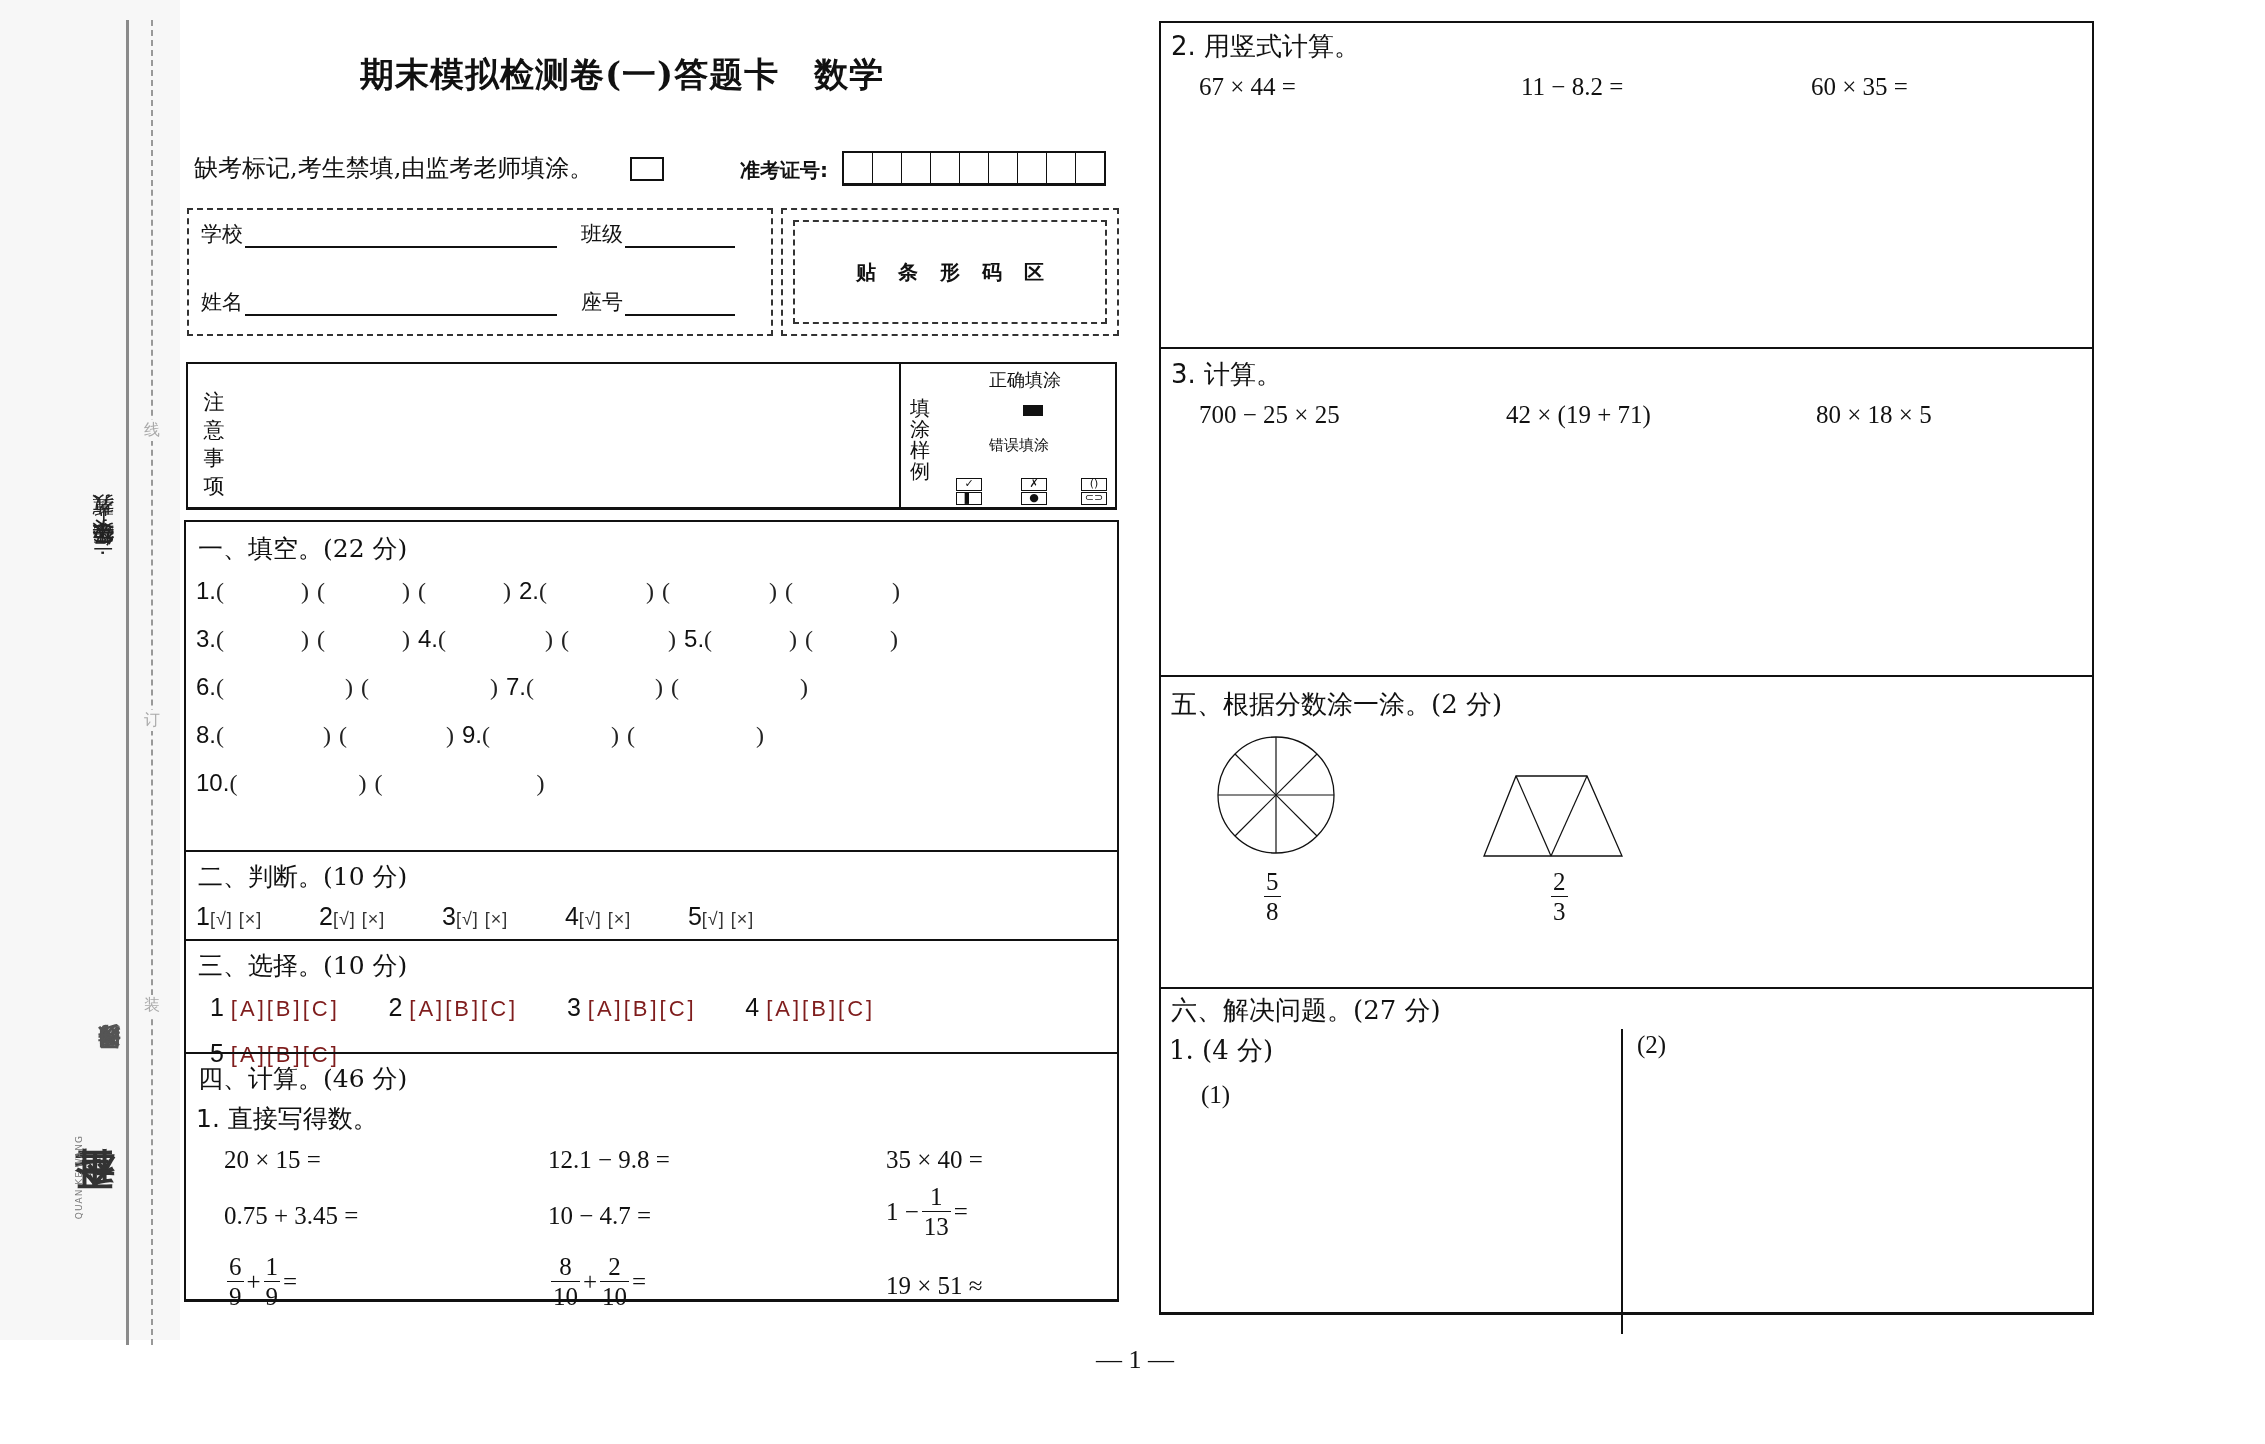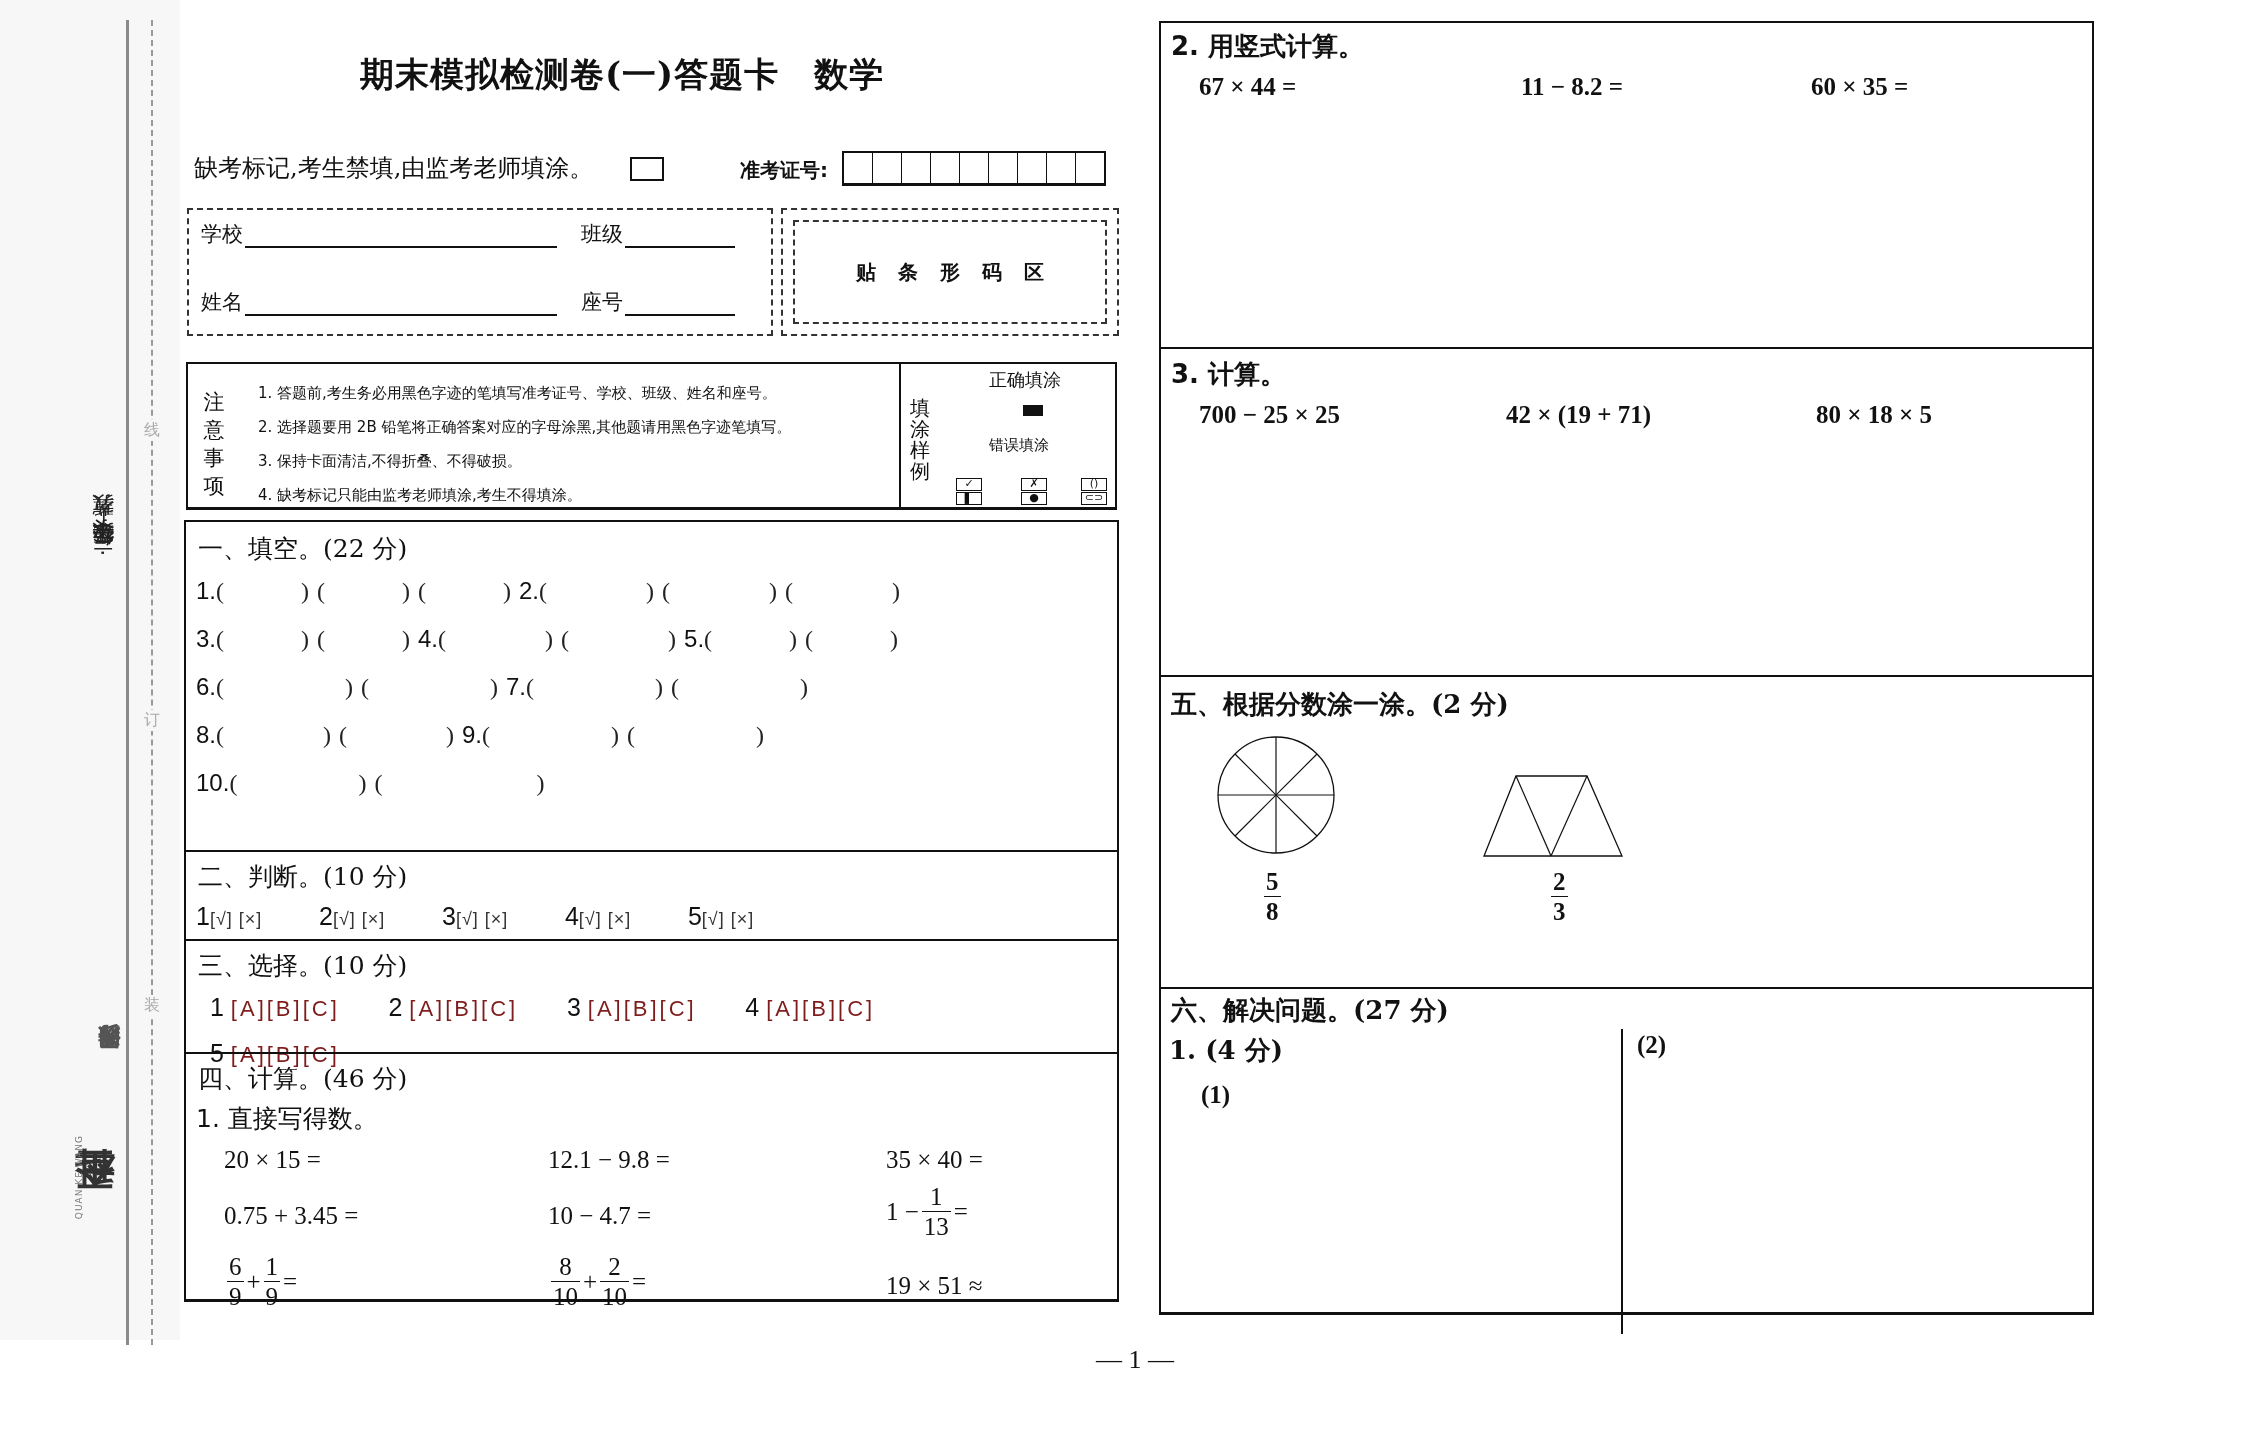--- a/index.html
+++ b/index.html
@@ -57,21 +57,21 @@
   .jg-item { display:inline-block; margin-right:50px; font-size:25px; }
   .jg-item .br { font-size:18px; color:#333; letter-spacing:1px; }
   .ch-item { display:inline-block; margin-right:42px; font-size:25px; }
   .ch-item .br { font-size:22px; color:#7f1d1d; letter-spacing:3px; }
   .expr { position:absolute; font-size:25px; font-family:"Liberation Serif", serif; white-space:nowrap; display:flex; align-items:center; }
   .frac { display:inline-flex; flex-direction:column; align-items:center; margin:0 3px; line-height:1; }
   .frac .num { padding:0 2px 2px; }
   .frac .den { padding:2px 2px 0; border-top:1.5px solid #111; }
 
   
-  #right-frame { left:1159px; top:21px; width:935px; height:1294px; border:2px solid #111; border-bottom-width:3px; box-sizing:border-box;font-weight:bold; }
+  #right-frame { left:1159px; top:21px; width:935px; height:1294px; border:2px solid #111; border-bottom-width:3px; box-sizing:border-box; }
   .rsec { position:absolute; left:0; width:100%; box-sizing:border-box; }
   .rsec.div { border-top:2px solid #111; }
   .rs-title { position:absolute; left:10px; font-size:26px; font-family:"DejaVu Sans", sans-serif; white-space:nowrap; }
   .rs-title-serif { font-family:"DejaVu Serif", serif; }
   #shapes-circle { left:55px; top:58px; width:120px; height:120px; }
   #shapes-trap { left:322px; top:98px; width:140px; height:82px; }
   #vert-divider { left:460px; top:40px; width:2px; height:305px; background:#111; }
 
   #page-num { left:1060px; top:1345px; width:150px; text-align:center; font-size:26px; font-family:"Liberation Serif", serif; }
 </style>
@@ -118,26 +118,20 @@
   <div class="info-line" style="left:436px;top:104px;width:110px"></div>
 </div>
 <div id="barcode-outer" class="abs">
   <div id="barcode-inner">
     <span id="barcode-label">贴条形码区</span>
   </div>
 </div>
 
 <div id="notice" class="abs">
   <div id="notice-heading" class="abs">注意事项</div>
-  <div id="notice-list" class="abs">
-    <div class="ni">1. 答题前,考生务必用黑色字迹的笔填写准考证号、学校、班级、姓名和座号。</div>
-    <div class="ni">2. 选择题要用 2B 铅笔将正确答案对应的字母涂黑,其他题请用黑色字迹笔填写。</div>
-    <div class="ni">3. 保持卡面清洁,不得折叠、不得破损。</div>
-    <div class="ni">4. 缺考标记只能由监考老师填涂,考生不得填涂。</div>
-  </div>
   <div id="sample" class="abs">
     <div id="sample-heading" class="abs">填涂样例</div>
     <div id="sample-correct-label" class="abs">正确填涂</div>
     <div id="sample-correct-mark" class="abs"></div>
     <div id="sample-wrong-label" class="abs">错误填涂</div>
     <div class="wrong-mark" style="left:55px;top:114px">✓</div>
     <div class="wrong-mark" style="left:120px;top:114px">✗</div>
     <div class="wrong-mark" style="left:180px;top:114px">()</div>
     <div class="wrong-mark" style="left:55px;top:128px">▌</div>
     <div class="wrong-mark" style="left:120px;top:128px">●</div>

